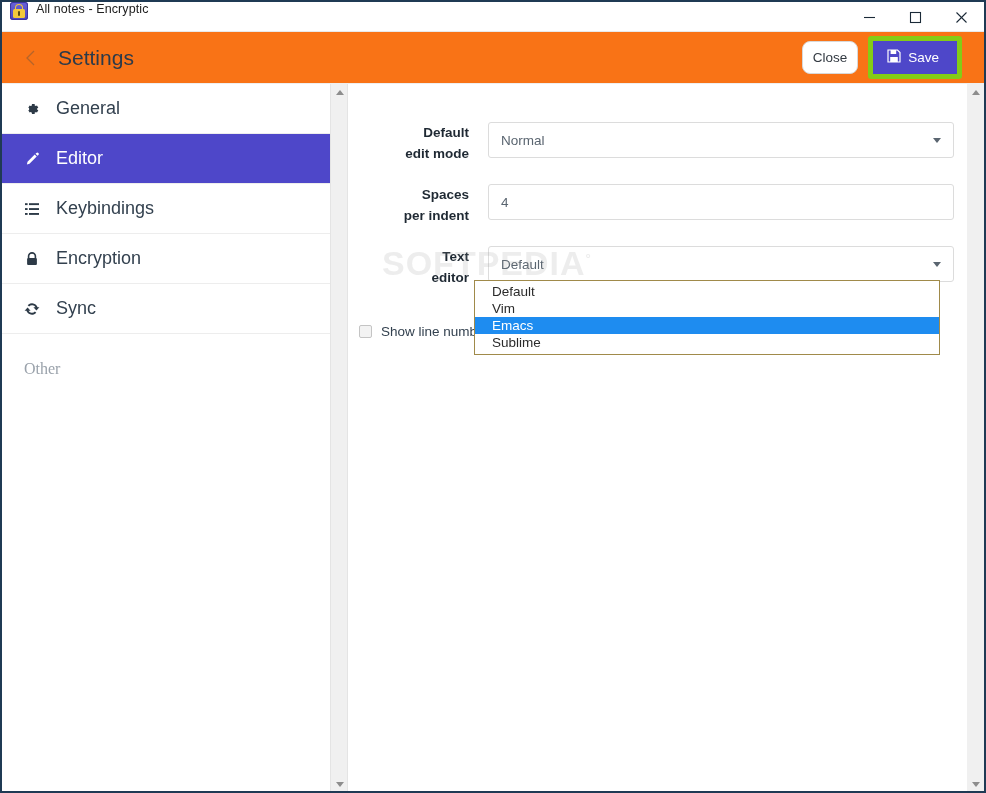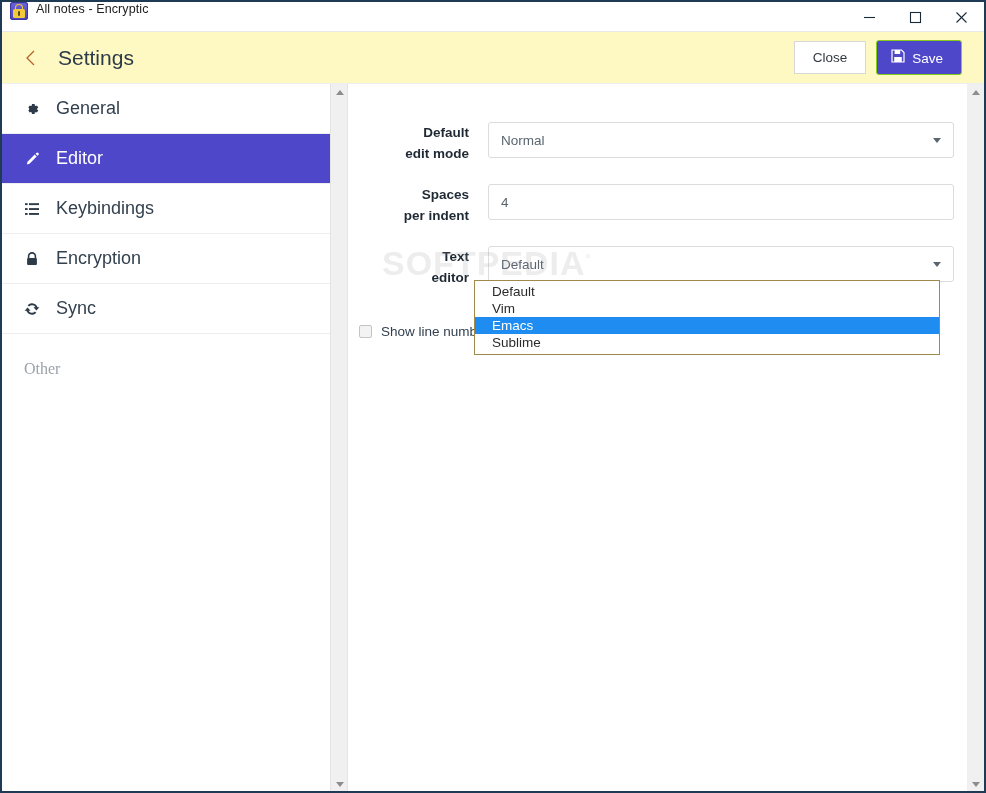--- a/index.html
+++ b/index.html
@@ -62,51 +62,51 @@
   .win-btn {
     width: 46px; height: 30px;
     display: flex; align-items: center; justify-content: center;
   }
   .win-btn svg { display: block; }
 
   
   .header {
     position: absolute; top: 30px; left: 0;
     width: 982px; height: 52px;
-    background: #fef9c3;
+    background: #f97316;
     display: flex; align-items: center;
     border-bottom: 1px solid #efefef;
   }
   .back-arrow {
     width: 22px; height: 22px;
     margin-left: 18px; margin-right: 16px;
     display: flex; align-items: center; justify-content: center;
   }
   .settings-title {
     font-size: 21px; color: #2b3a4a; font-weight: 400;
   }
   .header-actions {
     margin-left: auto; display: flex; align-items: center;
     gap: 10px; margin-right: 22px;
   }
   .btn-close {
     background: #ffffff; border: 1px solid #d8d8d8;
-    border-radius: 0;
-    padding: 8px 18px;
+    border-radius: 8px;
+    padding: 8px 10px;
     font-size: 13.5px; color: #333a42;
     font-family: "Liberation Sans", sans-serif;
     cursor: pointer;
   }
   .btn-save {
-    background: #4e47c9; border: 1px solid #84cc16;
+    background: #4e47c9; border: 5px solid #84cc16;
     border-radius: 3px;
     padding: 8px 18px 8px 14px;
     font-size: 13.5px; color: #ffffff;
     font-family: "Liberation Sans", sans-serif;
-    display: flex; align-items: flex-end; gap: 7px;
+    display: flex; align-items: center; gap: 7px;
     cursor: pointer;
   }
 
   
   .sidebar {
     position: absolute; top: 82px; left: 0;
     width: 329px; height: 709px;
     background: #ffffff;
     border-right: 1px solid #e4e4e4;
     overflow: hidden;

